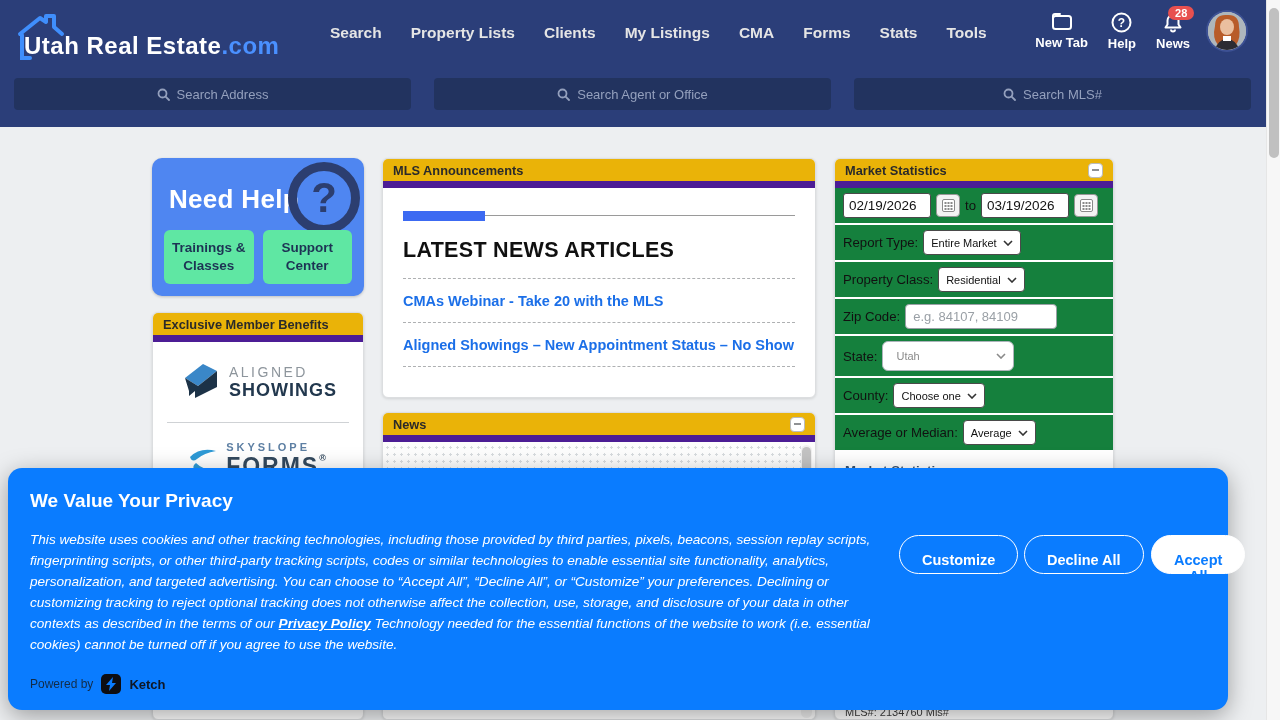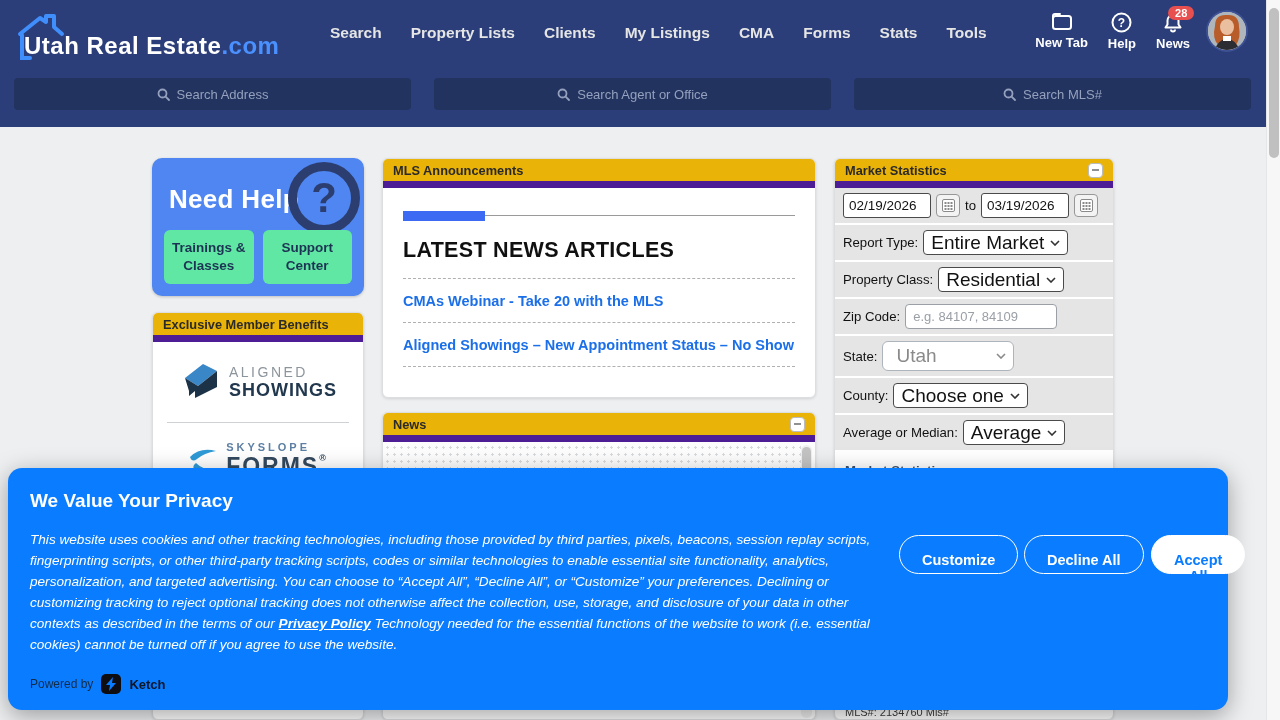--- a/index.html
+++ b/index.html
@@ -60,25 +60,25 @@
 
   .news-card { left:382px; top:412px; width:434px; height:308px; }
   .news-body { position:relative; height:279px; background:#fdfdfd; }
   .news-dots { position:absolute; left:1px; right:14px; top:2px; height:236px;
     background-image:radial-gradient(#d7dbde 1px, transparent 1.2px); background-size:7px 7px; }
   .news-scroll { position:absolute; right:3px; top:3px; bottom:3px; width:11px; background:#f0f0f0; border-radius:6px; }
   .news-thumb { position:absolute; right:1px; top:2px; width:9px; height:30px; background:#c3c3c3; border-radius:5px; }
 
   
   .ms-card { left:834px; top:158px; width:280px; height:562px; }
-  .ms-filters { background:#e5e5e5; }
+  .ms-filters { background:#15803d; }
   .ms-row { display:flex; align-items:center; gap:5px; padding:5px 8px; border-bottom:2px solid #fff; min-height:33px; font-size:13.2px; color:#111; }
   .date-input { width:88px; height:25px; border:1px solid #4a4a4a; border-radius:3px; font-size:13.5px; padding:0 5px; font-family:"Liberation Sans",sans-serif; color:#111; background:#fff; }
   .cal-btn { width:24px; height:23px; border:1px solid #979797; border-radius:4px; background:#f3f3f3; display:flex; align-items:center; justify-content:center; cursor:pointer; }
-  .fake-select { display:inline-flex; align-items:center; gap:6px; background:#fff; border:1px solid #4a4a4a; border-radius:4px; height:25px; padding:0 7px; font-size:19px; color:#111; cursor:pointer; white-space:nowrap; }
+  .fake-select { display:inline-flex; align-items:center; gap:6px; background:#fff; border:1px solid #4a4a4a; border-radius:4px; height:25px; padding:0 7px; font-size:11px; color:#111; cursor:pointer; white-space:nowrap; }
   .fake-select.gray { color:#8a8a8a; border-color:#adb4bb; border-radius:6px; width:132px; justify-content:space-between; height:30px; }
   .zip-input { width:152px; height:25px; border:1px solid #9aa0a6; border-radius:4px; font-size:13px; padding:0 7px; font-family:"Liberation Sans",sans-serif; background:#fff; }
   .zip-input::placeholder { color:#9aa0a6; }
   .ms-results { background:#fff; padding:11px 10px 0 10px; }
   .ms-results-title { font-size:13.2px; font-weight:bold; color:#3a5571; }
   .ms-data-row { display:flex; justify-content:space-between; font-size:13.2px; color:#1c1c1c; padding:12px 4px 0 6px; }
 
   .mls-ref { position:absolute; left:845px; top:706px; font-size:11px; color:#3c3c3c; width:200px; height:14px; overflow:hidden; }
 
   

